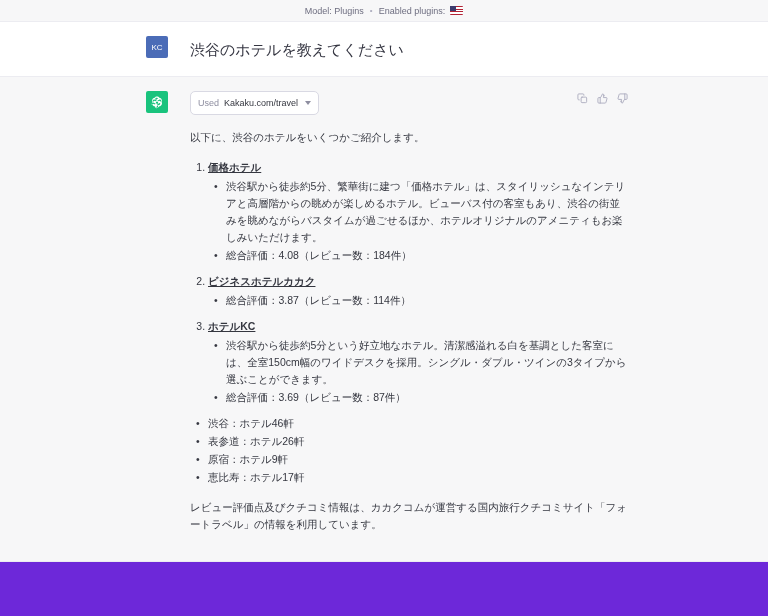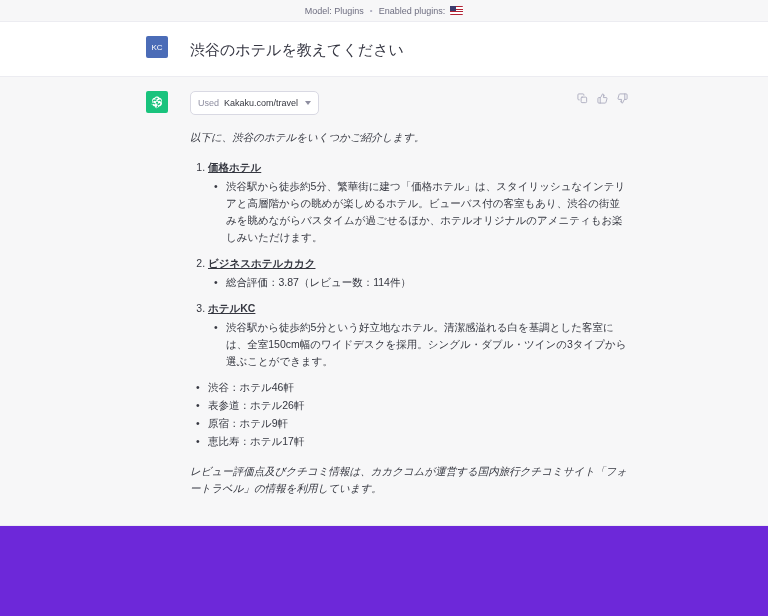--- a/index.html
+++ b/index.html
@@ -140,21 +140,21 @@
     gap: 9px;
     color: #acacbe;
   }
   .actions span { display: inline-flex; cursor: pointer; }
 
   .prose {
     font-size: 10.5px;
     line-height: 1.62;
     color: #353740;
   }
-  .prose p { margin: 0 0 13px 0; font-style: italic; }
+  .prose p { margin: 0 0 13px 0; }
   .prose p.last { margin-bottom: 0; }
 
   ol.numlist {
     margin: 0 0 0 0;
     padding-left: 18px;
     list-style: decimal;
   }
   ol.numlist > li {
     margin-bottom: 2px;
   }
@@ -263,32 +263,34 @@
 
           <div class="prose">
 
             <p>以下に、渋谷のホテルをいくつかご紹介します。</p>
 
             <ol class="numlist">
               <li>
                 <span class="itemhead">価格ホテル</span>
                 <ul class="sub">
                   <li>渋谷駅から徒歩約5分、繁華街に建つ「価格ホテル」は、スタイリッシュなインテリアと高層階からの眺めが楽しめるホテル。ビューバス付の客室もあり、渋谷の街並みを眺めながらバスタイムが過ごせるほか、ホテルオリジナルのアメニティもお楽しみいただけます。</li>
+                  <li>総合評価：4.08（レビュー数：184件）</li>
                 </ul>
               </li>
               <li>
                 <span class="itemhead">ビジネスホテルカカク</span>
                 <ul class="sub">
                   <li>総合評価：3.87（レビュー数：114件）</li>
                 </ul>
               </li>
               <li>
                 <span class="itemhead">ホテルKC</span>
                 <ul class="sub">
                   <li>渋谷駅から徒歩約5分という好立地なホテル。清潔感溢れる白を基調とした客室には、全室150cm幅のワイドデスクを採用。シングル・ダブル・ツインの3タイプから選ぶことができます。</li>
+                  <li>総合評価：3.69（レビュー数：87件）</li>
                 </ul>
               </li>
             </ol>
 
 
             <ul class="arealist">
               <li><span class="arealink">渋谷</span><span>：ホテル46軒</span></li>
               <li><span class="arealink">表参道</span><span>：ホテル26軒</span></li>
               <li><span class="arealink">原宿</span><span>：ホテル9軒</span></li>
               <li><span class="arealink">恵比寿</span><span>：ホテル17軒</span></li>

